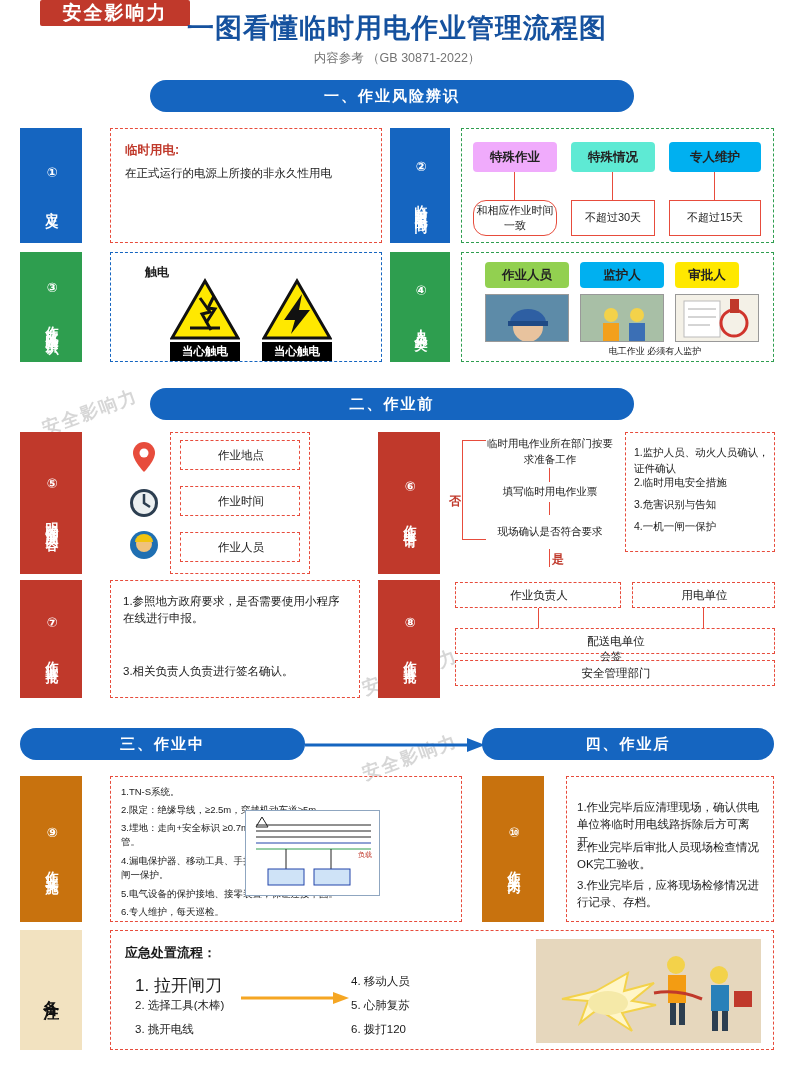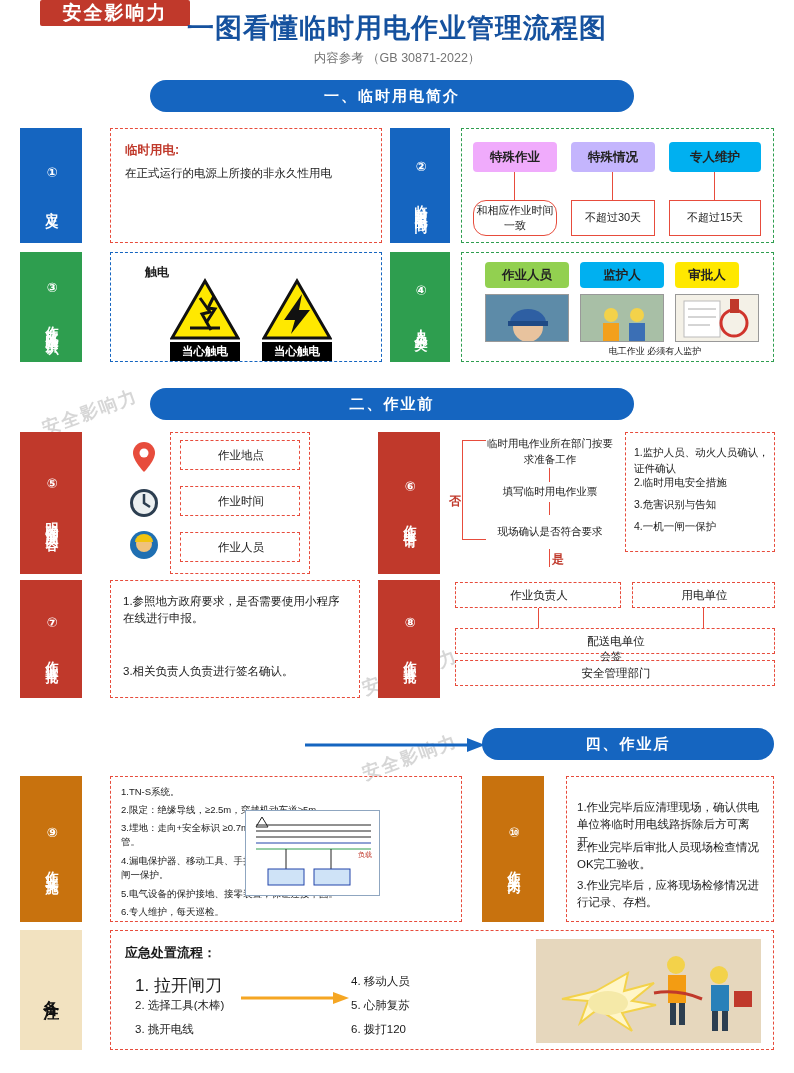--- a/index.html
+++ b/index.html
@@ -77,35 +77,35 @@
 <div class="page">
 
   <div class="logo">安全影响力</div>
   <div class="main-title">一图看懂临时用电作业管理流程图</div>
   <div class="sub-title">内容参考 （GB 30871-2022）</div>
 
   <div class="wm" style="left:40px;top:400px;">安全影响力</div>
   <div class="wm" style="left:360px;top:745px;">安全影响力</div>
   <div class="wm" style="left:360px;top:660px;">安全影响力</div>
 
-  <div class="banner" style="left:150px;top:80px;width:484px;height:32px;">一、临时用电简介</div>
+  <div class="banner" style="left:150px;top:80px;width:484px;height:32px;">一、作业风险辨识</div>
 
   <div class="dashg" style="left:461px;top:128px;width:313px;height:115px;"></div>
   <div class="dashg" style="left:461px;top:252px;width:313px;height:110px;"></div>
 
   <div class="vlabel" style="left:20px;top:128px;width:62px;height:115px;background:#1565c0;">① 定义</div>
   <div class="dash" style="left:110px;top:128px;width:272px;height:115px;">
     <div class="txt" style="left:14px;top:12px;width:250px;color:#c0392b;font-weight:bold;font-size:12.5px;">临时用电:</div>
     <div class="txt" style="left:14px;top:36px;width:248px;">在正式运行的电源上所接的非永久性用电</div>
   </div>
 
   <div class="vlabel" style="left:390px;top:128px;width:60px;height:115px;background:#1565c0;">② 临时用电时间</div>
 
   <div class="pill" style="left:473px;top:142px;width:84px;height:30px;background:#f0abfc;">特殊作业</div>
-  <div class="pill" style="left:571px;top:142px;width:84px;height:30px;background:#c4b5fd;">特殊情况</div>
+  <div class="pill" style="left:571px;top:142px;width:84px;height:30px;background:#5eead4;">特殊情况</div>
   <div class="pill" style="left:669px;top:142px;width:92px;height:30px;background:#00b0f0;">专人维护</div>
 
   <div class="obox" style="left:473px;top:200px;width:84px;height:36px;border-radius:13px;">和相应作业时间一致</div>
   <div class="obox" style="left:571px;top:200px;width:84px;height:36px;">不超过30天</div>
   <div class="obox" style="left:669px;top:200px;width:92px;height:36px;">不超过15天</div>
   <div class="redline" style="left:514px;top:172px;width:1.4px;height:28px;"></div>
   <div class="redline" style="left:612px;top:172px;width:1.4px;height:28px;"></div>
   <div class="redline" style="left:714px;top:172px;width:1.4px;height:28px;"></div>
 
   <div class="vlabel" style="left:20px;top:252px;width:62px;height:110px;background:#2e9e4f;">③ 作业风险辨识</div>
@@ -232,20 +232,21 @@
   <div class="dash" style="left:455px;top:628px;width:320px;height:26px;">
     <div class="txt ctr" style="left:0;top:0;width:320px;height:26px;">配送电单位</div>
   </div>
   <div class="dash" style="left:455px;top:660px;width:320px;height:26px;">
     <div class="txt ctr" style="left:0;top:0;width:320px;height:26px;">安全管理部门</div>
   </div>
   <div class="txt" style="left:600px;top:648px;font-size:11px;color:#333;">会签</div>
   <div class="redline" style="left:538px;top:608px;width:1.4px;height:20px;"></div>
   <div class="redline" style="left:703px;top:608px;width:1.4px;height:20px;"></div>
 
+  <div class="banner" style="left:20px;top:728px;width:285px;height:32px;">三、作业中</div>
   <div class="banner" style="left:482px;top:728px;width:292px;height:32px;">四、作业后</div>
   <svg style="position:absolute;left:305px;top:736px;" width="180" height="18" viewBox="0 0 180 18">
     <line x1="0" y1="9" x2="162" y2="9" stroke="#1565c0" stroke-width="3"></line>
     <polygon points="162,2 180,9 162,16" fill="#1565c0"></polygon>
   </svg>
 
   <div class="vlabel" style="left:20px;top:776px;width:62px;height:146px;background:#c8720e;">⑨ 作业实施</div>
   <div class="dash" style="left:110px;top:776px;width:352px;height:146px;">
     <div class="txt" style="left:10px;top:8px;width:215px;font-size:9.5px;line-height:1.45;">1.TN-S系统。</div>
     <div class="txt" style="left:10px;top:26px;width:215px;font-size:9.5px;line-height:1.45;">2.限定：绝缘导线，≥2.5m，穿越机动车道≥5m。</div>

